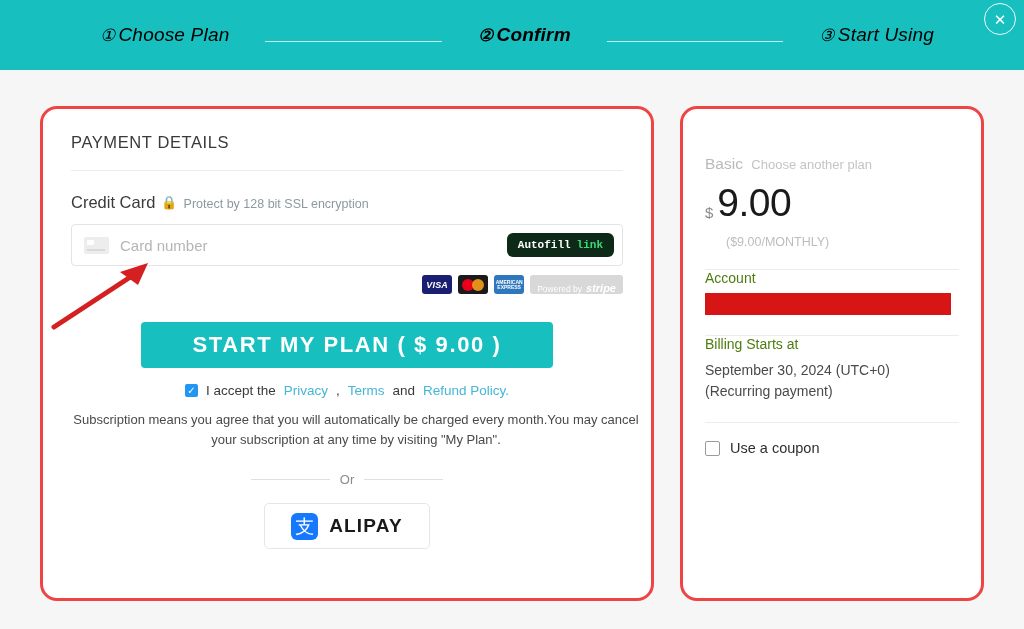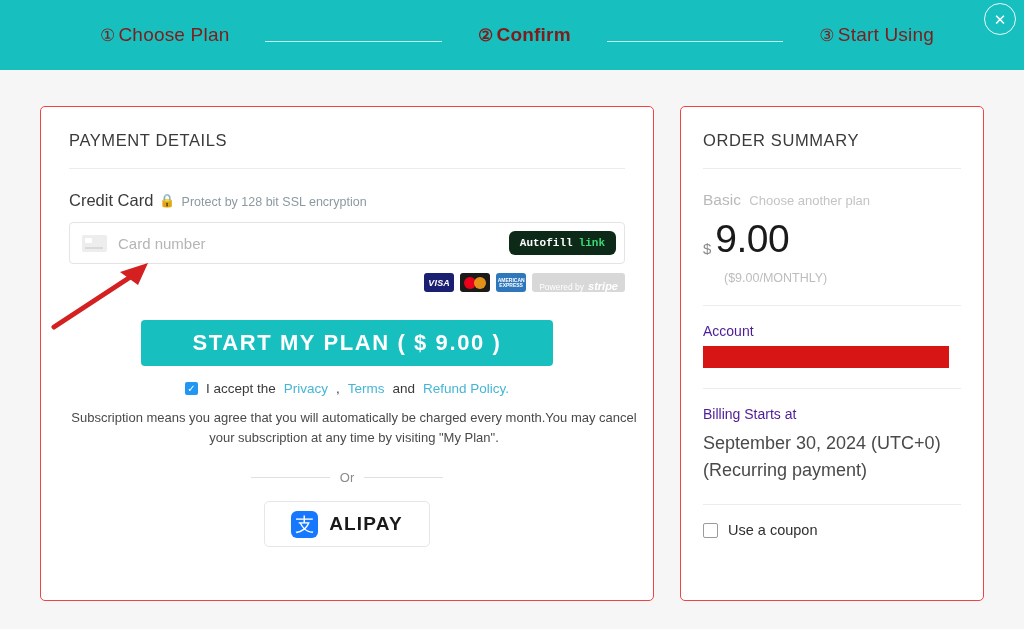--- a/index.html
+++ b/index.html
@@ -25,24 +25,25 @@
     justify-content: center;
   }
   .steps {
     display: flex;
     align-items: center;
     width: 100%;
     padding: 0 90px 0 100px;
     box-sizing: border-box;
   }
   .step {
-    color: #7f1d1d;
+    color: #000000;
     font-size: 19px;
     white-space: nowrap;
     letter-spacing: .2px;
+    font-style: italic;
   }
   .step .num {
     font-size: 17px;
     margin-right: 3px;
   }
   .step.active {
     font-weight: bold;
   }
   .step-line {
     flex: 1;
@@ -74,22 +75,22 @@
   
   .content {
     display: flex;
     padding: 36px 40px 0 40px;
     box-sizing: border-box;
     gap: 26px;
     align-items: flex-start;
   }
   .card {
     background: #ffffff;
-    border: 1px solid #ef4444;
-    border-radius: 5px;
+    border: 3px solid #ef4444;
+    border-radius: 17px;
     box-sizing: border-box;
   }
   .panel-left {
     width: 614px;
     min-height: 495px;
     padding: 24px 28px 20px 28px;
   }
   .panel-right {
     width: 316px;
     min-height: 495px;
@@ -321,33 +322,33 @@
     align-items: flex-start;
     gap: 4px;
   }
   .price-cur { font-size: 15px; color: #8a8a8a; position: relative; top: 21px; }
   .price-val { font-size: 39px; color: #1a1a1a; line-height: 1; letter-spacing: -.5px; }
   .price-sub { margin-top: 13px; font-size: 12.5px; color: #bdbdbd; padding-left: 21px; }
 
   .hr { height: 1px; background: #ececec; margin: 20px 0 0 0; }
 
   .field-label {
-    margin-top: 17px;
+    margin-top: 0;
     font-size: 14px;
-    color: #4c1d95;
+    color: #4d7c0f;
   }
   .redacted {
     margin-top: 7px;
     height: 22px;
     width: 246px;
     background: #d81515;
   }
   .field-value {
     margin-top: 8px;
-    font-size: 18px;
+    font-size: 14px;
     color: #4a4a4a;
     line-height: 1.5;
   }
   .coupon-row {
     margin-top: 17px;
     display: flex;
     align-items: center;
     gap: 10px;
     font-size: 14.5px;
     color: #2e2e2e;
@@ -448,21 +449,20 @@
       <span class="or-line"></span>
     </div>
 
     <div class="alipay-btn">
       <span class="alipay-logo">支</span>
       <span class="alipay-word">ALIPAY</span>
     </div>
   </div>
 
   <div class="card panel-right">
-    <div class="card-title">ORDER SUMMARY</div>
 
     <div class="plan-row">
       <span class="plan-name">Basic</span>
       <span class="plan-change">Choose another plan</span>
     </div>
 
     <div class="price-row">
       <span class="price-cur">$</span>
       <span class="price-val">9.00</span>
     </div>

